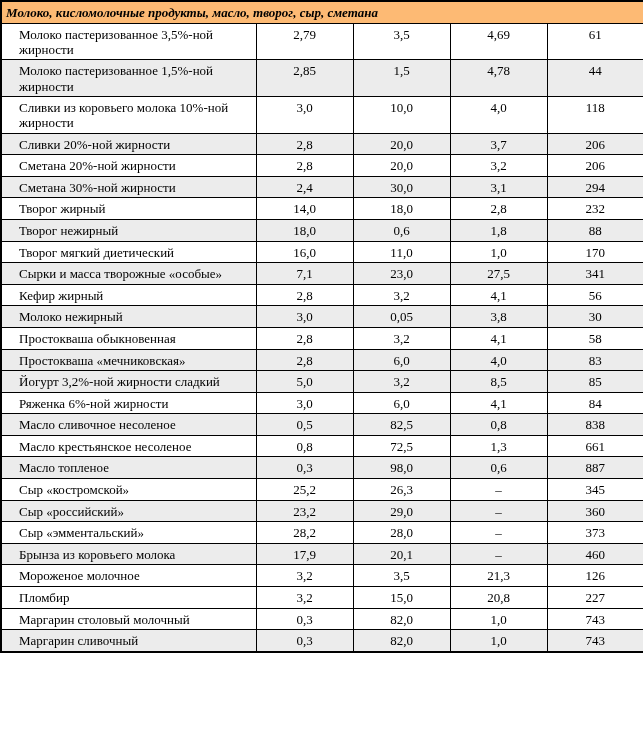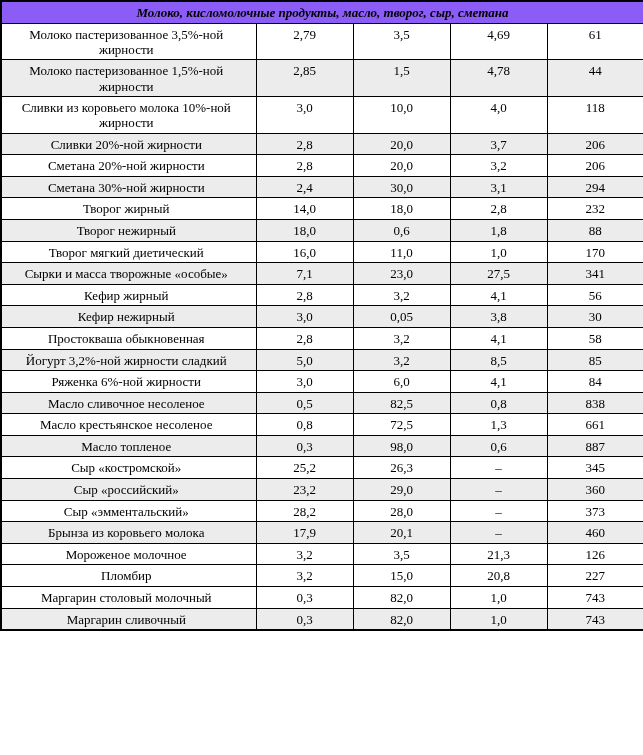--- a/index.html
+++ b/index.html
@@ -25,33 +25,32 @@
     font-size: 13px;
     color: #000000;
     vertical-align: top;
     padding: 3px 4px 2px 4px;
     height: 15.6px;
     box-sizing: content-box;
     overflow: hidden;
     line-height: 1.18;
   }
   table.nutrition td.name {
-    text-align: center;
-    padding-left: 1px;
+    text-align: left;
+    padding-left: 17px;
     padding-right: 6px;
   }
   table.nutrition td.num {
     text-align: center;
   }
   table.nutrition tr.alt td {
     background: #ececec;
   }
   table.nutrition tr.section-header td {
-    background: #8b5cf6;
-    text-align: center;
+    background: #fdba74;
     font-style: italic;
     font-weight: bold;
     font-size: 13px;
   }
 </style>
 </head>
 <body>
 
 <div class="page">
   <table class="nutrition">
@@ -149,35 +148,42 @@
 
   <tr>
     <td class="name">Кефир жирный</td>
     <td class="num">2,8</td>
     <td class="num">3,2</td>
     <td class="num">4,1</td>
     <td class="num">56</td>
   </tr>
 
   <tr class="alt">
-    <td class="name">Кефир нежирный</td>
+    <td class="name">Молоко нежирный</td>
     <td class="num">3,0</td>
     <td class="num">0,05</td>
     <td class="num">3,8</td>
     <td class="num">30</td>
   </tr>
 
   <tr>
     <td class="name">Простокваша обыкновенная</td>
     <td class="num">2,8</td>
     <td class="num">3,2</td>
     <td class="num">4,1</td>
     <td class="num">58</td>
   </tr>
 
+  <tr class="alt">
+    <td class="name">Простокваша «мечниковская»</td>
+    <td class="num">2,8</td>
+    <td class="num">6,0</td>
+    <td class="num">4,0</td>
+    <td class="num">83</td>
+  </tr>
 
 
   <tr class="alt">
     <td class="name">Йогурт 3,2%-ной жирности сладкий</td>
     <td class="num">5,0</td>
     <td class="num">3,2</td>
     <td class="num">8,5</td>
     <td class="num">85</td>
   </tr>
 

